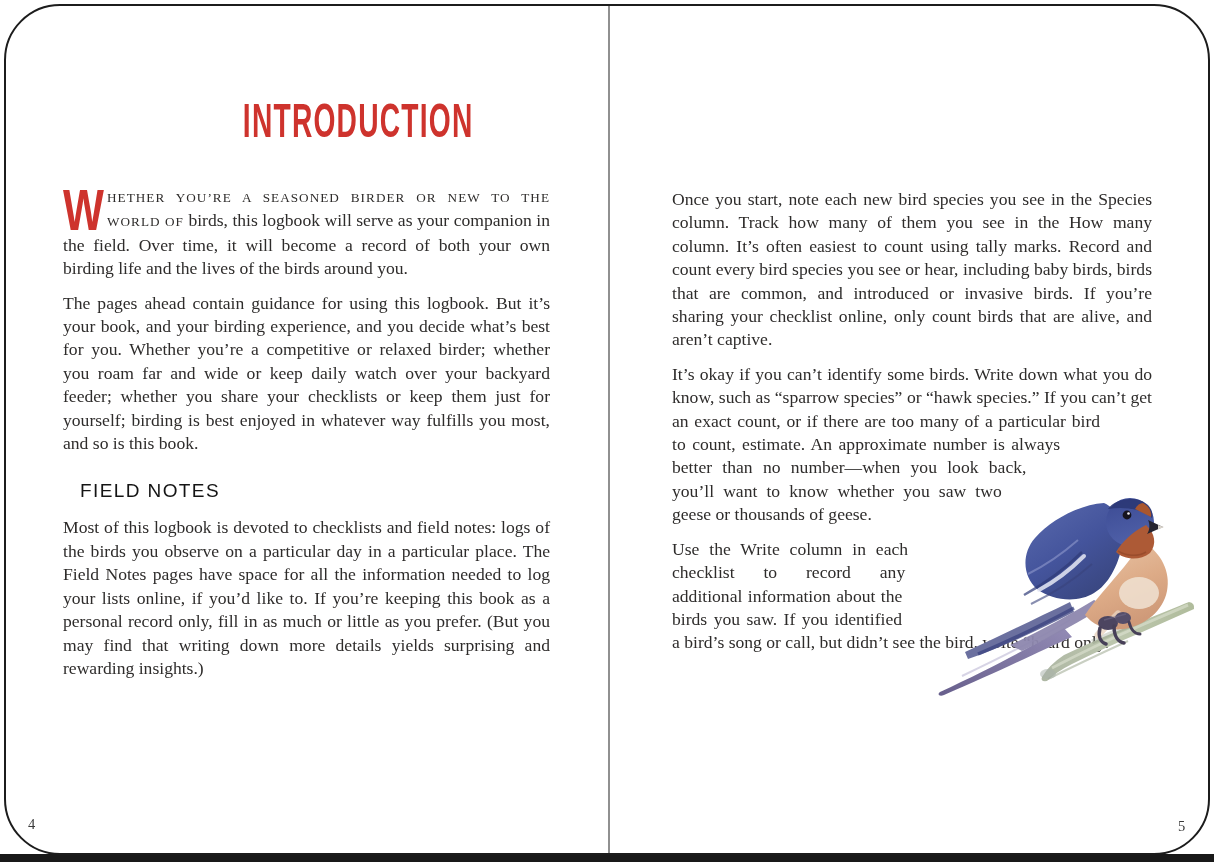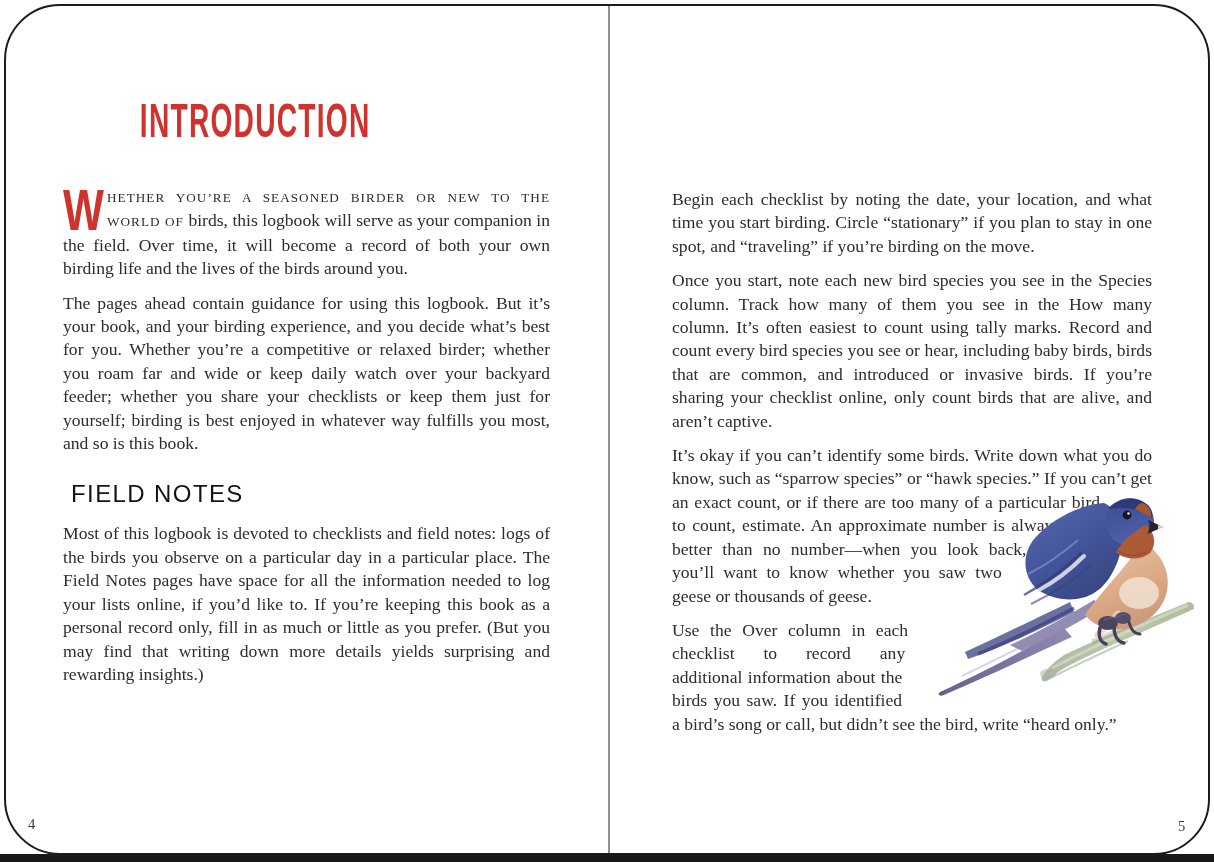--- a/index.html
+++ b/index.html
@@ -10,36 +10,36 @@
 
   .frame { position:absolute; left:4px; top:4px; width:1206px; height:851px; background:#ffffff;
            border:2.5px solid #1c1c1c; border-radius:56px; overflow:hidden; }
 
   .gutter { position:absolute; left:602px; top:0; width:2px; height:100%; background:#909090; }
 
   .page-col { position:absolute; }
   .page-left  { left:57px;  top:94px;  width:487px; }
   .page-right { left:666px; top:182px; width:480px; }
 
-  h1.title { text-align:left; margin:0 0 45px 0; height:40px; }
+  h1.title { text-align:right; margin:0 0 45px 0; height:40px; }
   .title-inner { display:inline-block; font-family:"Liberation Sans","DejaVu Sans",sans-serif;
                  font-weight:700; font-size:47px; line-height:40px; letter-spacing:2px;
                  color:#ce332d; transform:scale(0.60,1.02); transform-origin:center top; white-space:nowrap; }
 
   p.body { font-size:17.6px; line-height:23.4px; text-align:justify; color:#2e2c2b; margin:0 0 11px 0; }
 
   .dc { float:left; font-family:"Liberation Sans","DejaVu Sans",sans-serif; font-weight:700;
         font-size:57px; line-height:44px; width:37px; color:#ce332d;
         transform:scaleX(0.76); transform-origin:0 50%; margin:3px 7px 0 0; }
   .sc { font-size:13.2px; letter-spacing:1.05px; }
   .b  { font-weight:normal; }
   .i  { }
 
   h2.heading { font-family:"Liberation Sans","DejaVu Sans",sans-serif; font-weight:400;
-               font-size:24px; letter-spacing:1.4px; color:#141414; margin:25px 0 14px 8px; }
+               font-size:19px; letter-spacing:1.4px; color:#141414; margin:25px 0 14px 17px; }
 
   .bird-float { float:right; width:250px; height:252px;
                 shape-outside: polygon(100% 0%, 100% 22%, 80% 31%, 63% 41%, 46% 53%, 36% 66%, 6% 76%, 3% 100%, 100% 100%);
                 shape-margin:8px; }
 
   .pagenum { position:absolute; font-size:14.5px; color:#3a3a3a; }
   .pagenum-left  { left:22px;  top:810px; }
   .pagenum-right { left:1172px; top:812px; }
 
   .bird-svg { position:absolute; left:926px; top:490px; width:266px; height:202px; }
@@ -56,24 +56,23 @@
     <h1 class="title">
       <span class="title-inner">INTRODUCTION</span>
     </h1>
     <p class="body"><span class="dc">W</span><span class="sc">HETHER YOU’RE A SEASONED BIRDER OR NEW TO THE WORLD OF </span><span>birds, this logbook will serve as your companion in the field. Over time, it will become a record of both your own birding life and the lives of the birds around you.</span></p>
     <p class="body">The pages ahead contain guidance for using this logbook. But it’s your book, and your birding experience, and you decide what’s best for you. Whether you’re a competitive or relaxed birder; whether you roam far and wide or keep daily watch over your backyard feeder; whether you share your checklists or keep them just for yourself; birding is best enjoyed in whatever way fulfills you most, and so is this book.</p>
     <h2 class="heading">FIELD NOTES</h2>
     <p class="body">Most of this logbook is devoted to checklists and field notes: logs of the birds you observe on a particular day in a particular place. The Field Notes pages have space for all the information needed to log your lists online, if you’d like to. If you’re keeping this book as a personal record only, fill in as much or little as you prefer. (But you may find that writing down more details yields surprising and rewarding insights.)</p>
   </div>
 
   <div class="page-col page-right">
-    <p class="body">Begin each checklist by noting the date, your location, and what time you start birding. Circle “stationary” if you plan to stay in one spot, and “traveling” if you’re birding on the move.</p>
     <p class="body"><span>Once you start, note each new bird species you see in the </span><span class="b">Species</span><span> column. Track how many of them you see in the </span><span class="b">How many</span><span> column. It’s often easiest to count using tally marks. Record and count </span><span class="i">every</span><span> bird species you see or hear, including baby birds, birds that are common, and introduced or invasive birds. If you’re sharing your checklist online, only count birds that are alive, and aren’t captive.</span></p>
     <p class="body"><span class="bird-float"></span><span>It’s okay if you can’t identify some birds. Write down what you do know, such as “sparrow species” or “hawk species.” If you can’t get an exact count, or if there are too many of a particular bird to count, estimate. An approximate number is always better than no number—when you look back, you’ll want to know whether you saw two geese or thousands of geese.</span></p>
-    <p class="body"><span>Use the </span><span class="b">Over</span><span> column in each checklist to record any additional information about the birds you saw. If you identified a bird’s song or call, but didn’t see the bird, write “heard only.”</span></p>
+    <p class="body"><span>Use the </span><span class="b">Write</span><span> column in each checklist to record any additional information about the birds you saw. If you identified a bird’s song or call, but didn’t see the bird, write “heard only.”</span></p>
   </div>
 
   <svg class="bird-svg" viewBox="0 0 266 202">
     <defs>
       <linearGradient id="wingGrad" x1="0" y1="0" x2="0.7" y2="1">
         <stop offset="0" stop-color="#5a6aad"></stop>
           <stop offset="0.55" stop-color="#44549c"></stop>
           <stop offset="1" stop-color="#39467f"></stop>
       </linearGradient>
       <linearGradient id="headGrad" x1="0" y1="0" x2="0.3" y2="1">

